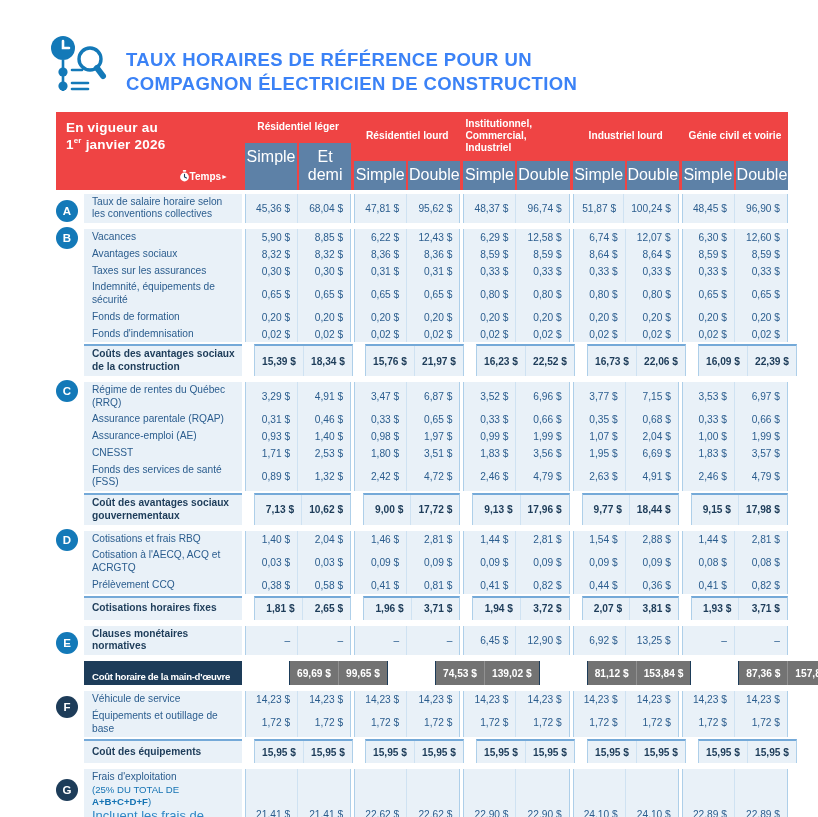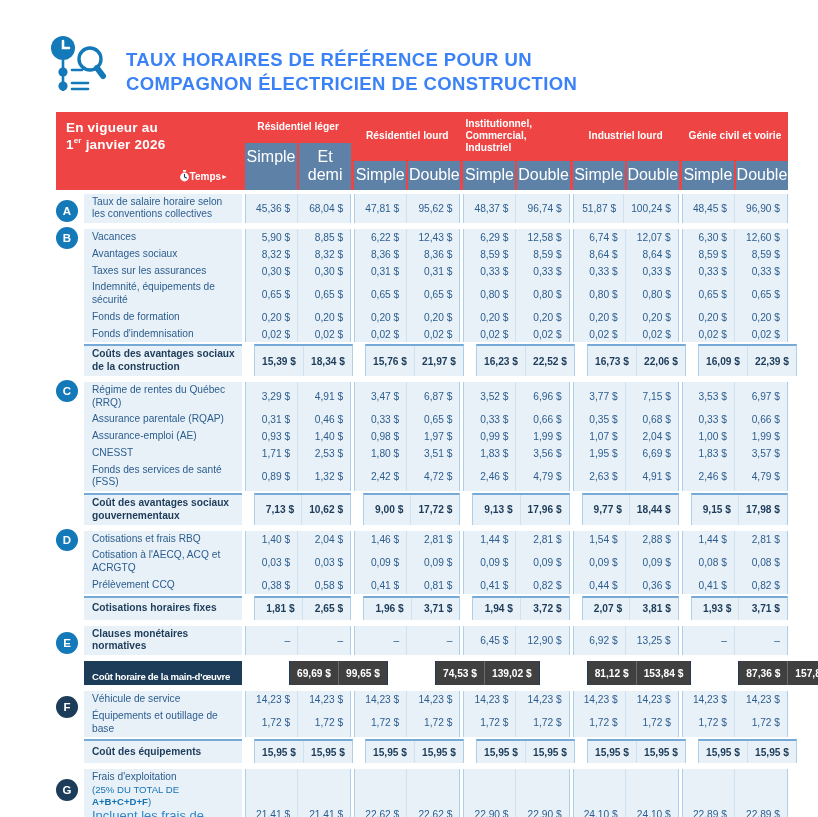--- a/index.html
+++ b/index.html
@@ -55,21 +55,21 @@
   
   .total{min-height:24px;margin-top:2px;gap:12px;}
   .total .lcell,.total .vgroup{border-top:2px solid #74a9d8;}
   .total .lbl{font-weight:700;color:#1d3c59;}
   .total .vcell{font-weight:700;color:#1d3c59;}
 
   
   .dark{min-height:24px;}
   .dark .lcell{background:#1d3c59;justify-content:flex-end;}
   .dark .lbl{color:#fff;font-weight:700;font-size:9.6px;white-space:nowrap;letter-spacing:-.3px;}
-  .dark .vgroup{background:#404040;border-color:#1d3c59;margin-left:44px;}
+  .dark .vgroup{background:#737373;border-color:#1d3c59;margin-left:44px;}
   .dark .vcell{color:#fff;font-weight:700;}
   .dark .vcell:first-child{border-right-color:rgba(255,255,255,.22);}
 
   
   .badge{position:absolute;left:0;top:-2px;width:22px;height:22px;border-radius:50%;
          background:#1379b8;color:#fff;font-weight:700;font-size:11.5px;
          display:flex;align-items:center;justify-content:center;z-index:2;}
   .dark-badge{background:#1d3c59;}
   .section[data-sec="0"] .badge,.section[data-sec="4"] .badge{top:6px;}
   .section[data-sec="6"] .badge{top:5px;}

